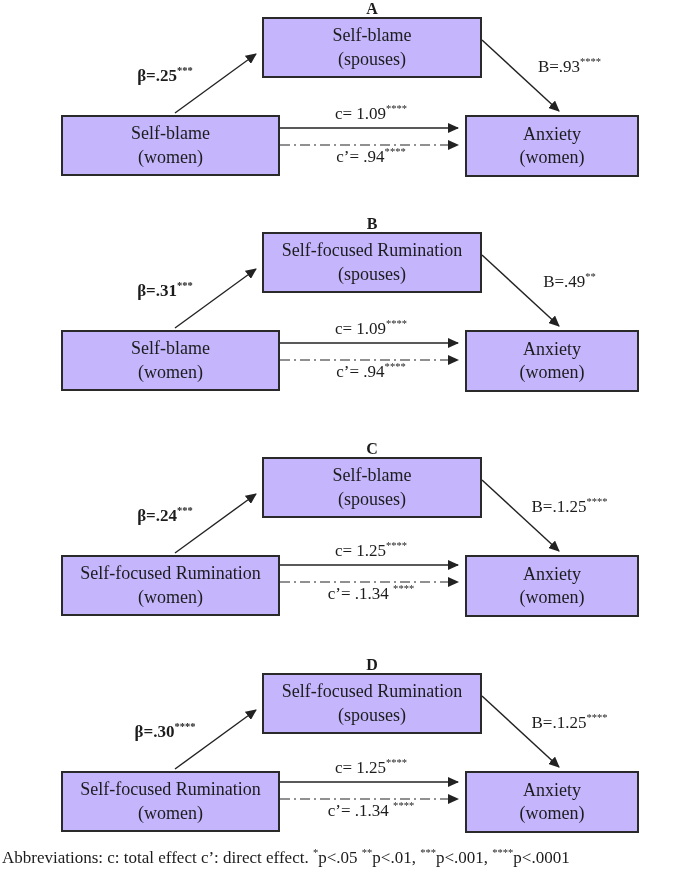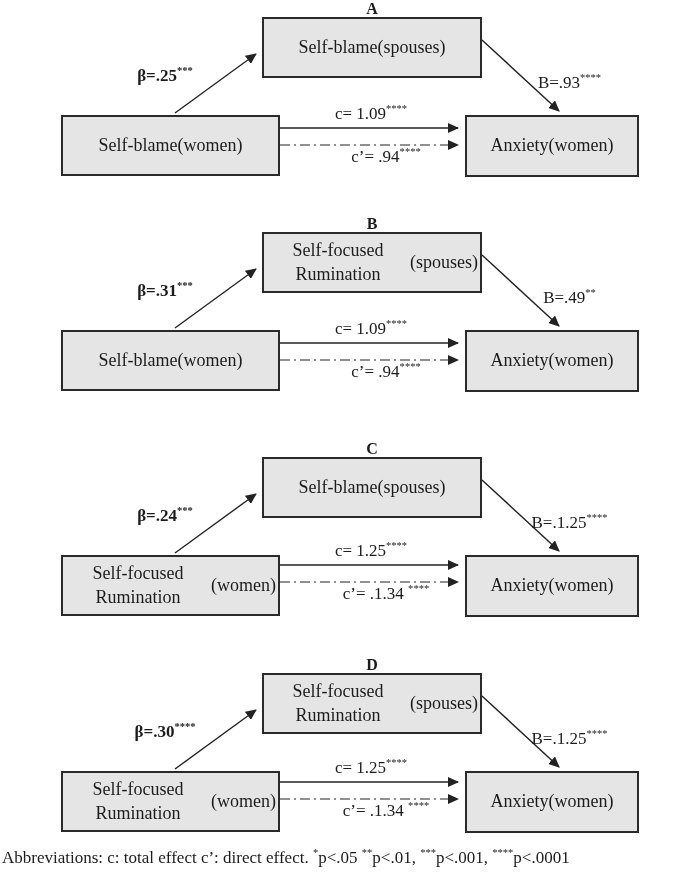--- a/index.html
+++ b/index.html
@@ -16,35 +16,35 @@
   .arrows { position: absolute; left: 0; top: 0; }
   .arrows line { stroke: #222222; stroke-width: 1.4; }
   .arrows line.dashdot { stroke-dasharray: 10 4 2 4; stroke-width: 1.2; }
   .arrows marker path { fill: #222222; }
   .panel-title {
     position: absolute; left: 262px; top: 0; width: 220px;
     text-align: center; font-weight: bold; font-size: 16px;
   }
   .node {
     position: absolute; box-sizing: border-box;
-    border: 2px solid #2a2a2a; background: #e5e5e5;
-    display: flex; flex-direction: row; align-items: center; justify-content: center;
+    border: 2px solid #2a2a2a; background: #c4b5fd;
+    display: flex; flex-direction: column; align-items: center; justify-content: center;
     text-align: center; font-size: 18px; line-height: 1.3; padding: 2px;
   }
   .node-mediator  { left: 262px; top: 17px;  width: 220px; height: 61px; }
   .node-predictor { left: 61px;  top: 115px; width: 219px; height: 61px; }
   .node-outcome   { left: 465px; top: 115px; width: 174px; height: 62px; }
   .edge-label {
     position: absolute; text-align: center; font-size: 17px; white-space: nowrap;
   }
   .edge-label sup, .footer sup { font-size: 0.62em; line-height: 0; }
   .a-label  { left: 110px; top: 66px;  width: 110px; font-weight: bold; }
-  .b-label  { left: 512px; top: 57px;  width: 115px; margin-top: 16px; }
+  .b-label  { left: 512px; top: 57px;  width: 115px; }
   .c-label  { left: 311px; top: 104px; width: 120px; }
-  .cp-label { left: 326px; top: 147px; width: 120px; }
+  .cp-label { left: 311px; top: 147px; width: 120px; }
   .footer {
     position: absolute; left: 2px; top: 848px; width: 682px;
     font-size: 17px; white-space: nowrap;
   }
 </style>
 </head>
 <body>
 
 <div id="figure">
 

